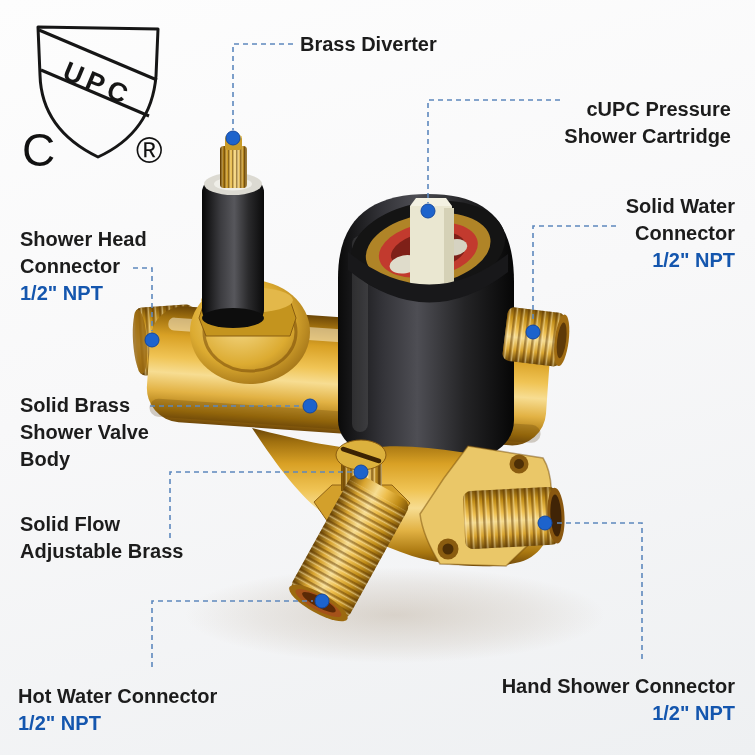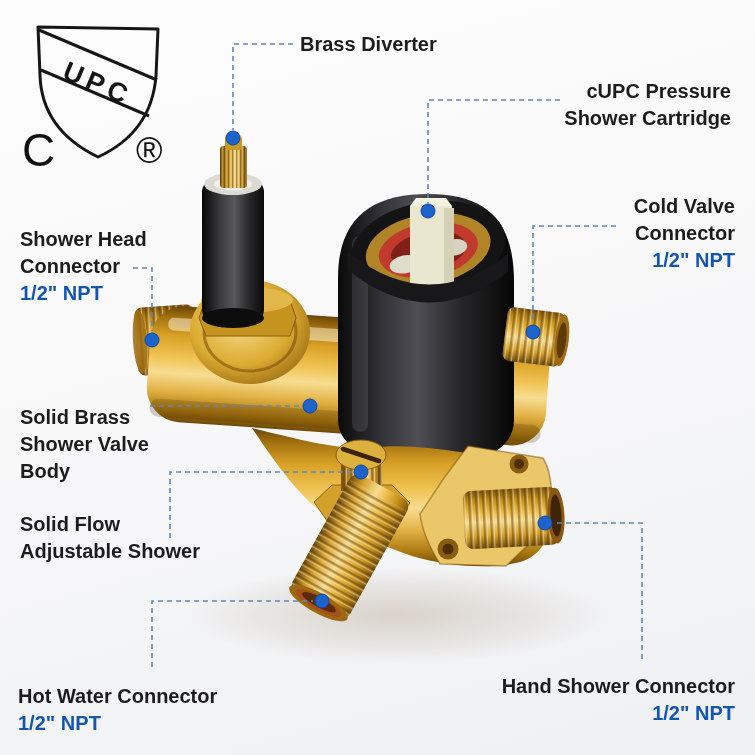--- a/index.html
+++ b/index.html
@@ -206,46 +206,46 @@
       <circle cx="361" cy="472" r="7"></circle>
       <circle cx="322" cy="601" r="7"></circle>
       <circle cx="545" cy="523" r="7"></circle>
     </g>
   </svg>
 
   <div class="label" style="left:300px;top:31px">
     <div>Brass Diverter</div>
   </div>
 
-  <div class="label right" style="right:24px;top:78px">
+  <div class="label right" style="right:24px;top:96px">
     <div>cUPC Pressure</div>
     <div>Shower Cartridge</div>
   </div>
 
   <div class="label right" style="right:20px;top:193px">
-    <div>Cold Valve</div>
+    <div>Solid Water</div>
     <div>Connector</div>
     <div class="spec">1/2" NPT</div>
   </div>
 
   <div class="label" style="left:20px;top:226px">
     <div>Shower Head</div>
     <div>Connector</div>
     <div class="spec">1/2" NPT</div>
   </div>
 
-  <div class="label" style="left:20px;top:404px">
+  <div class="label" style="left:20px;top:392px">
     <div>Solid Brass</div>
     <div>Shower Valve</div>
     <div>Body</div>
   </div>
 
   <div class="label" style="left:20px;top:511px">
     <div>Solid Flow</div>
-    <div>Adjustable Shower</div>
+    <div>Adjustable Brass</div>
   </div>
 
   <div class="label" style="left:18px;top:683px">
     <div>Hot Water Connector</div>
     <div class="spec">1/2" NPT</div>
   </div>
 
   <div class="label right" style="right:20px;top:673px">
     <div>Hand Shower Connector</div>
     <div class="spec">1/2" NPT</div>

